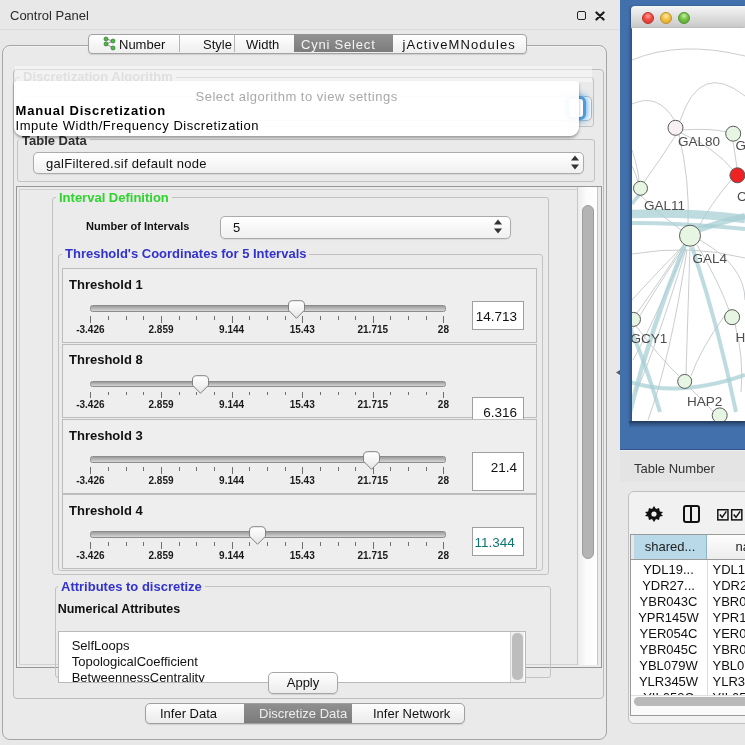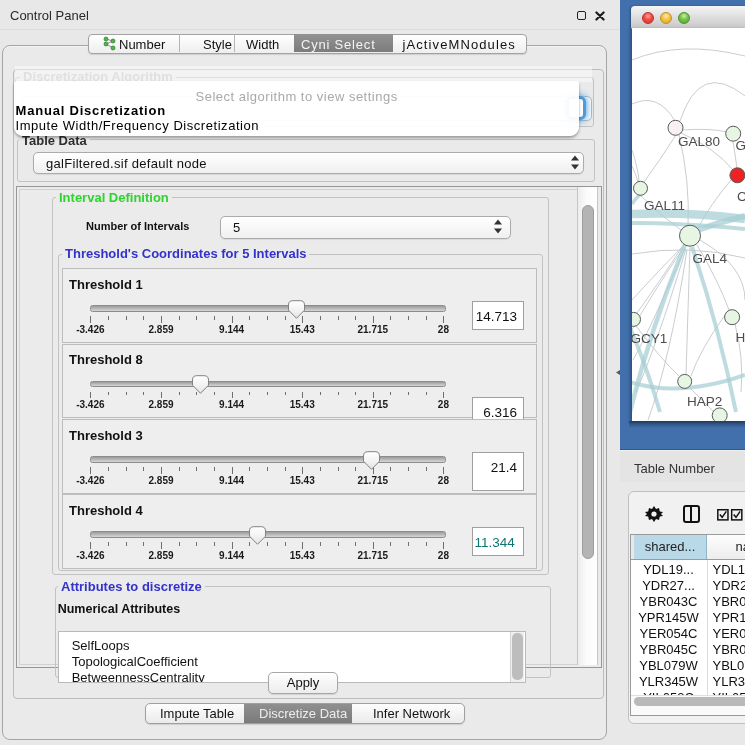--- a/index.html
+++ b/index.html
@@ -245,21 +245,21 @@
 <div class="abs" style="left:57.7px;top:616px;width:466px;height:50.3px;background:#fff;border:1px solid #b9b9b9;overflow:hidden;margin-top:15px;">
  <div style="position:absolute;left:13px;top:6px;font-size:13px;color:#111;line-height:16px;">SelfLoops<br>TopologicalCoefficient<br>BetweennessCentrality</div>
  <div style="position:absolute;right:1px;top:0px;width:13px;height:50px;background:#f0f0f0;border-left:1px solid #d5d5d5;"></div>
  <div style="position:absolute;right:2px;top:1px;width:11px;height:47px;border-radius:5px;background:#bdbdbd;"></div>
 </div>
 
 <div class="abs" style="left:268px;top:672px;width:68px;height:20px;border-radius:5px;border:1px solid #a6a6a6;background:linear-gradient(#ffffff,#ececec);box-shadow:0 1px 1px rgba(0,0,0,.1);font-size:13px;color:#111;text-align:center;line-height:20px;">Apply</div>
 
 <div class="abs" style="left:145px;top:702.7px;width:318px;height:19px;background:linear-gradient(#fdfdfd,#ebebeb);border:1px solid #9f9f9f;border-radius:5px;box-shadow:0 1px 1px rgba(0,0,0,.12);overflow:hidden;font-size:13px;color:#111;">
  <div class="abs" style="left:97.8px;top:0;width:108px;height:19px;background:linear-gradient(#8f8f8f,#7b7b7b);"></div>
- <div class="abs" style="left:14px;top:2.5px;">Impute Table</div>
+ <div class="abs" style="left:14px;top:2.5px;">Infer Data</div>
  <div class="abs" style="left:113px;top:2.5px;color:#ededed;">Discretize Data</div>
  <div class="abs" style="left:227px;top:2.5px;">Infer Network</div>
 </div>
 
 <div class="abs" style="left:14.8px;top:66px;width:577px;height:15.5px;background:rgba(255,255,255,0.45);"></div>
 
 <div class="abs" style="left:14px;top:81px;width:564.5px;height:54.5px;background:rgba(255,255,255,0.96);border-radius:3px 3px 9px 9px;box-shadow:0 2px 3px rgba(0,0,0,.35);"></div>
 <div class="abs" style="left:195.5px;top:88.5px;font-size:13px;color:#a9a9a9;letter-spacing:0.5px;">Select algorithm to view settings</div>
 <div class="abs" style="left:15.5px;top:103px;font-size:13px;font-weight:bold;color:#000;letter-spacing:0.8px;">Manual Discretization</div>
 <div class="abs" style="left:15.5px;top:117.5px;font-size:13px;color:#000;letter-spacing:0.55px;">Impute Width/Frequency Discretization</div>

